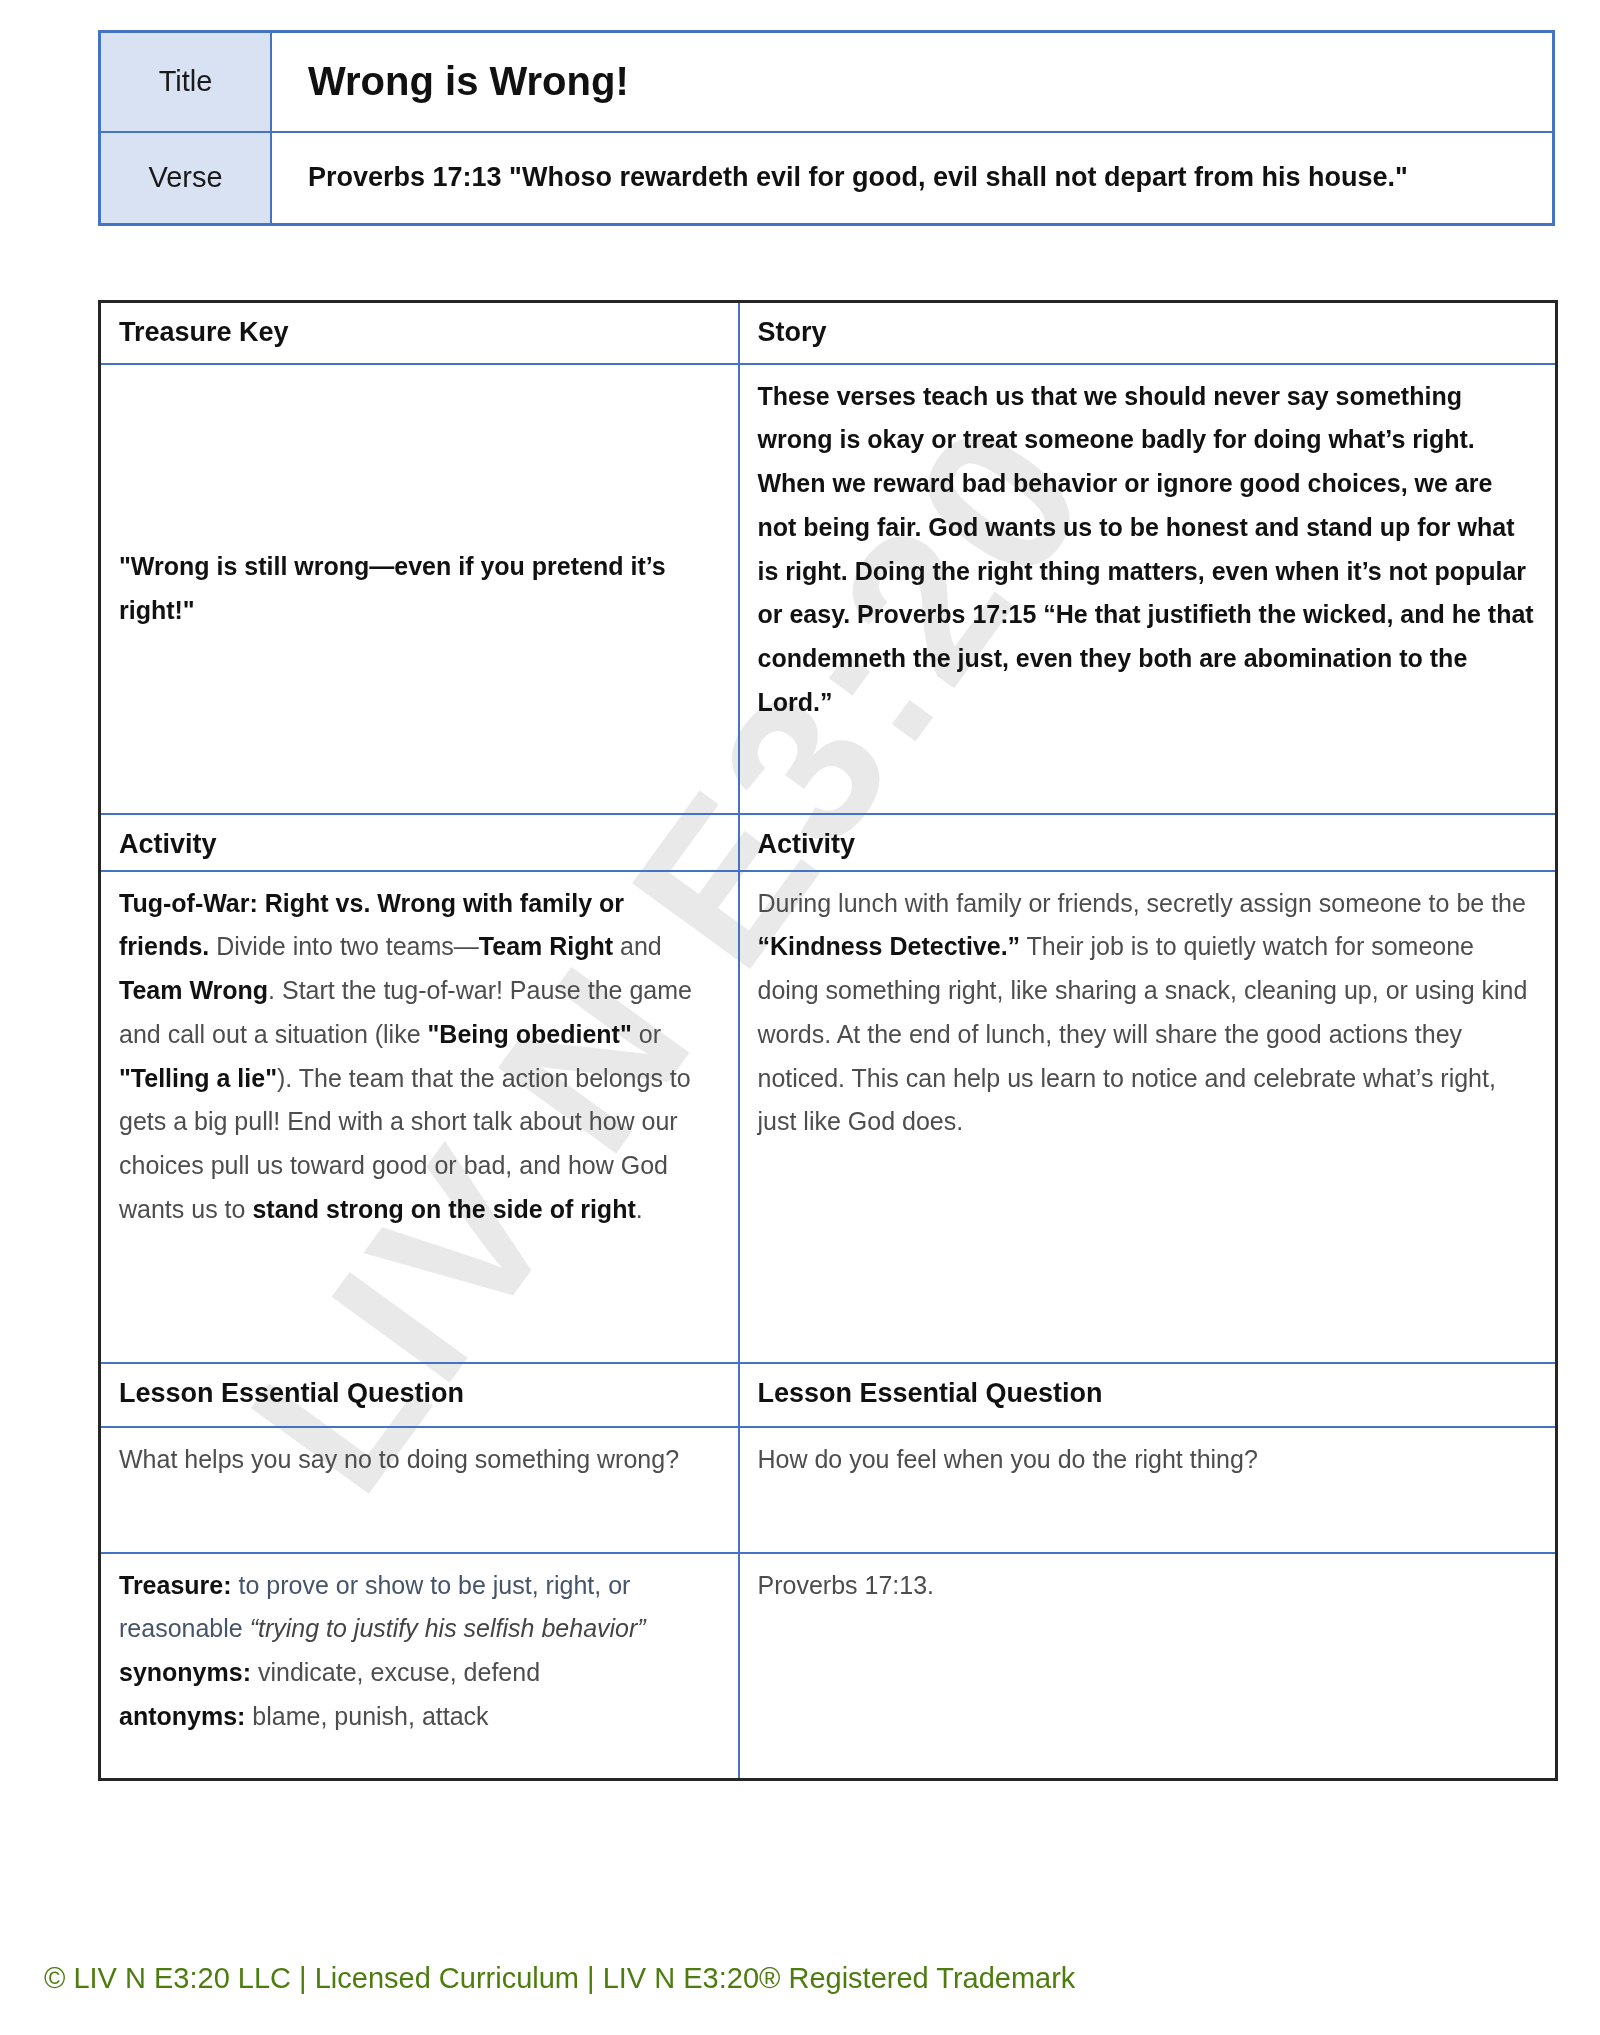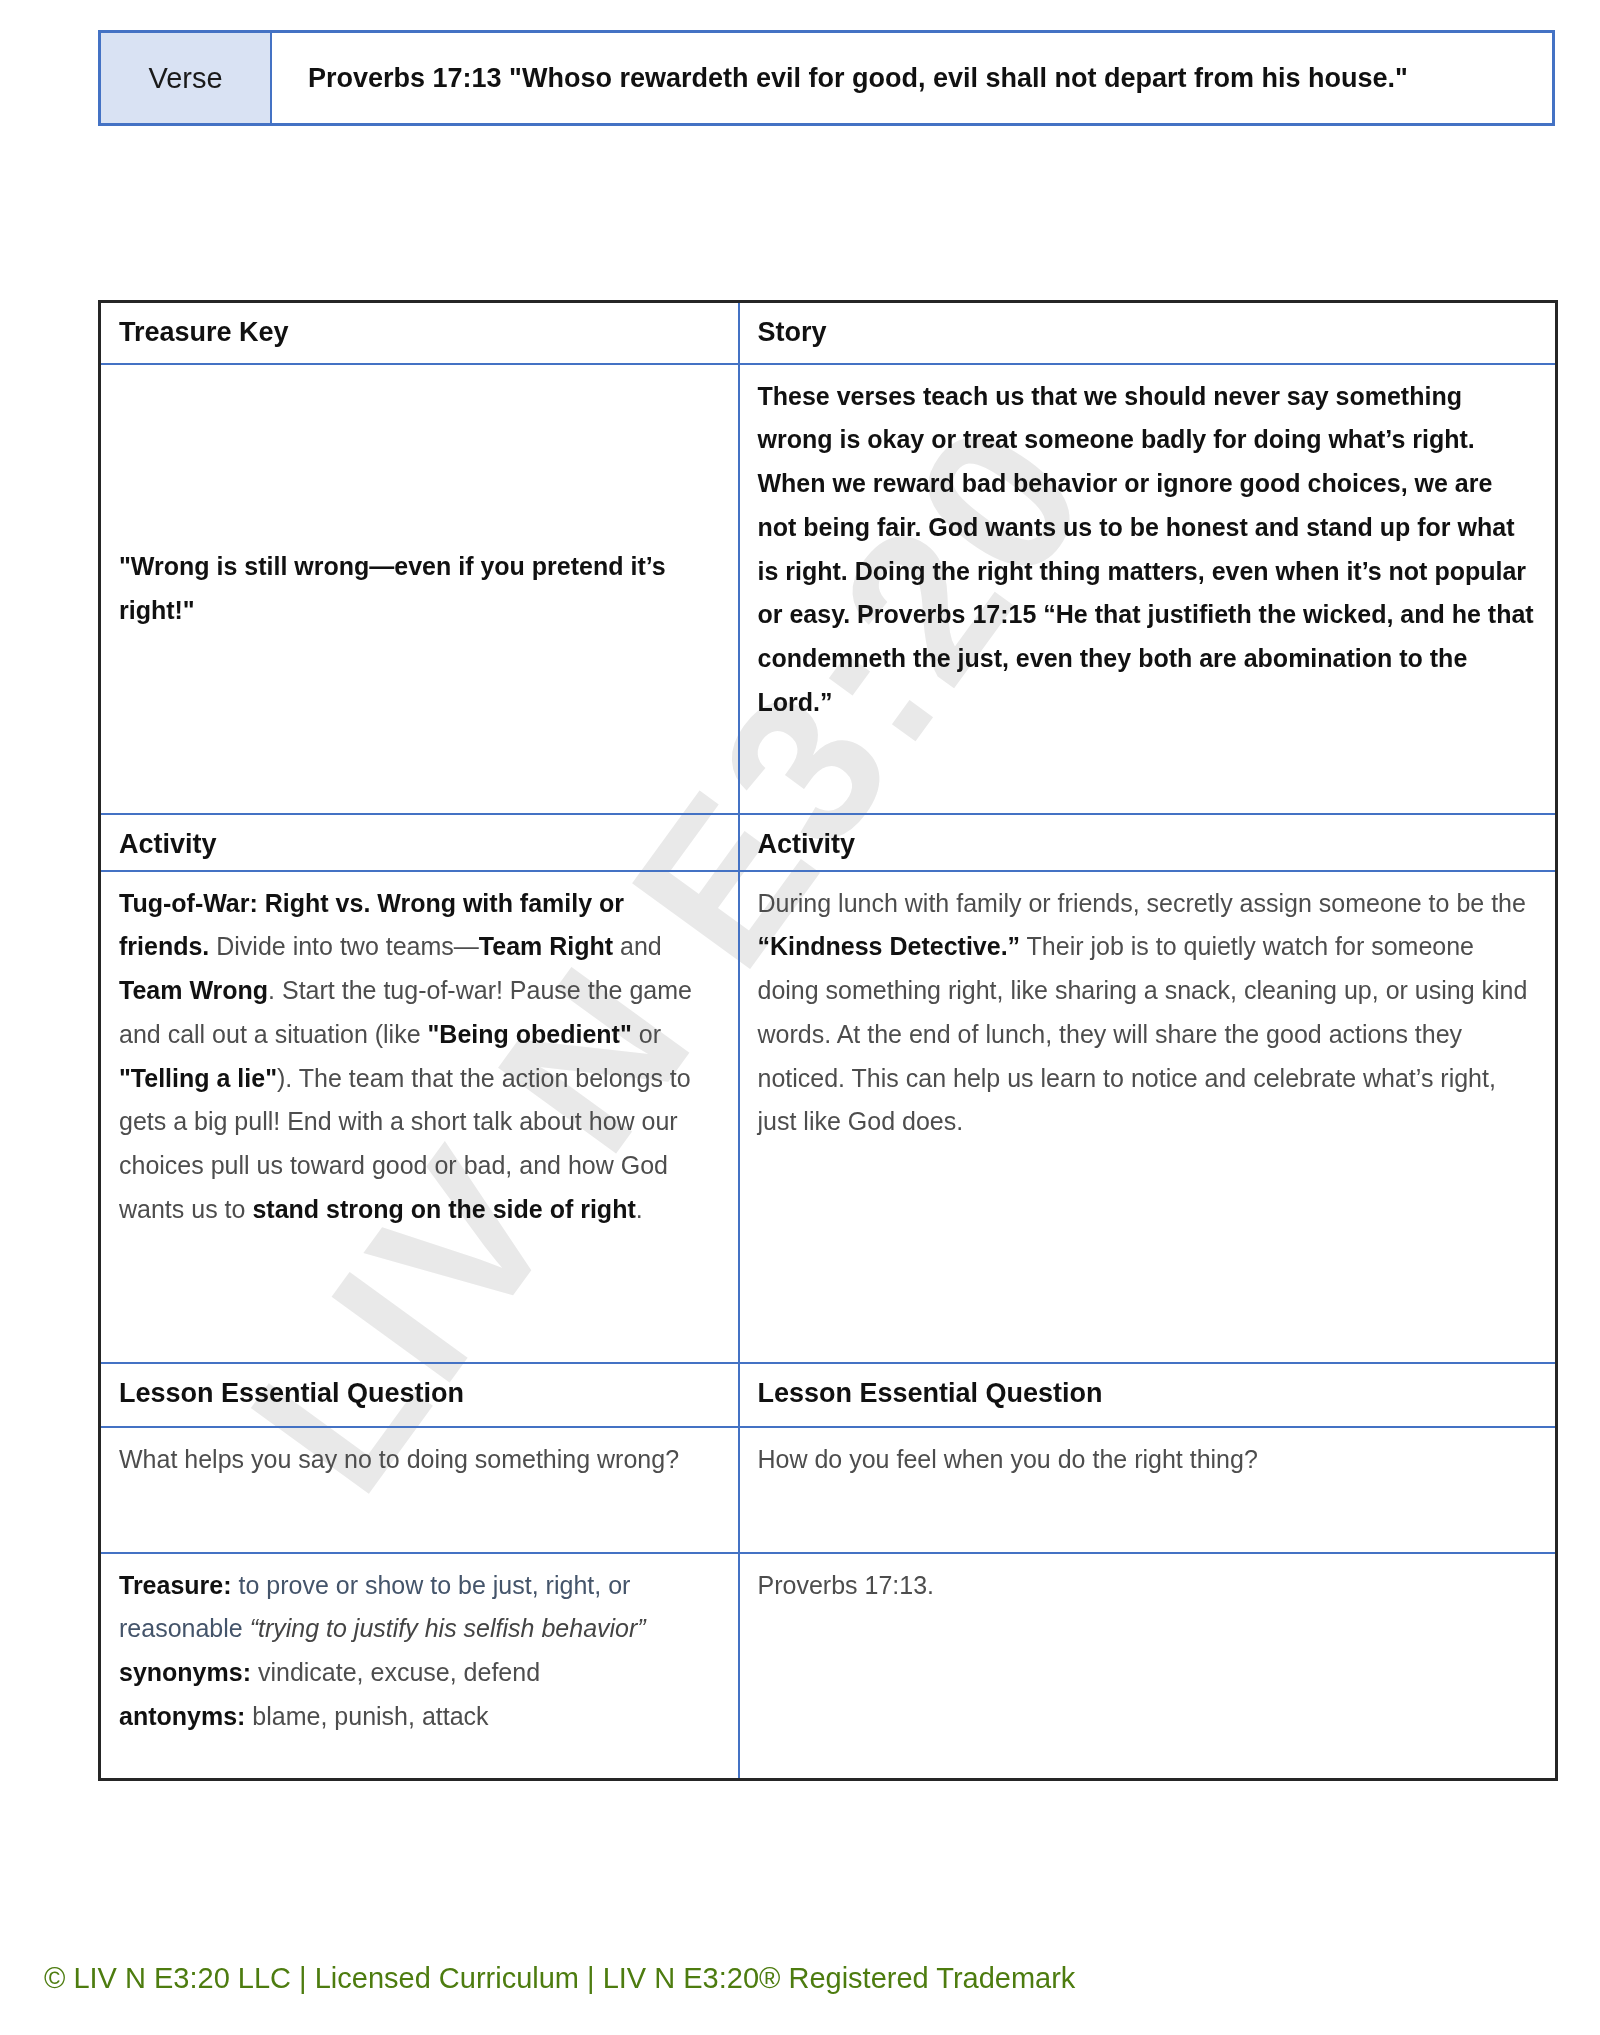--- a/index.html
+++ b/index.html
@@ -58,20 +58,24 @@
 </style>
 </head>
 <body>
 
 <div class="watermark">LIV N E3:20</div>
 
 <div class="layer">
 
   <table class="info-table">
     <tbody>
+      <tr class="row-title">
+        <td class="label-cell">Title</td>
+        <td class="title-value">Wrong is Wrong!</td>
+      </tr>
       <tr class="row-verse">
         <td class="label-cell">Verse</td>
         <td class="verse-value">Proverbs 17:13 "Whoso rewardeth evil for good, evil shall not depart from his house."</td>
       </tr>
     </tbody>
   </table>
 
   <table class="lesson-table">
     <colgroup>
         <col class="c-left">

